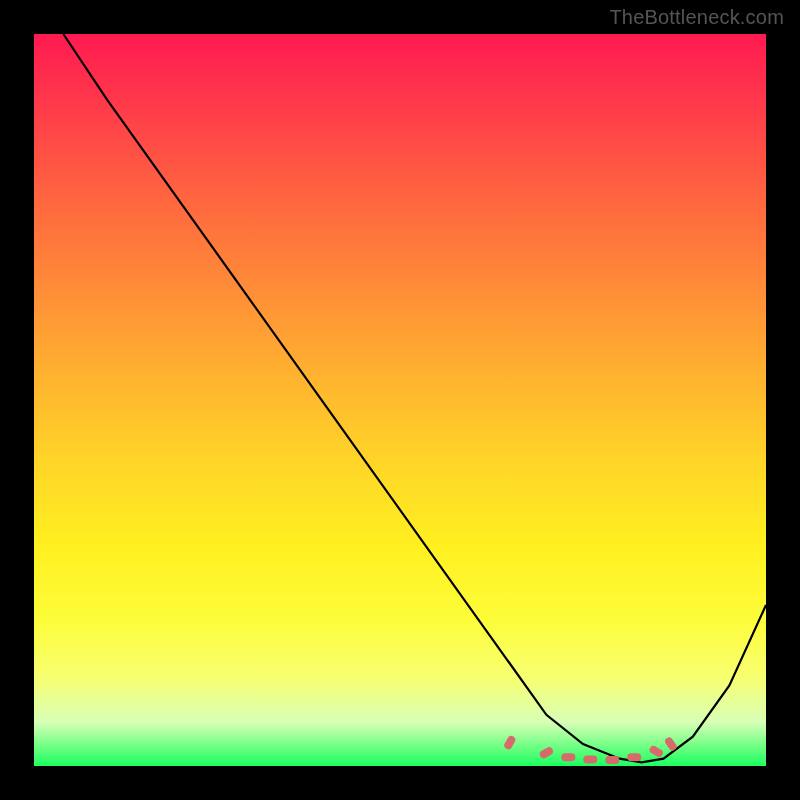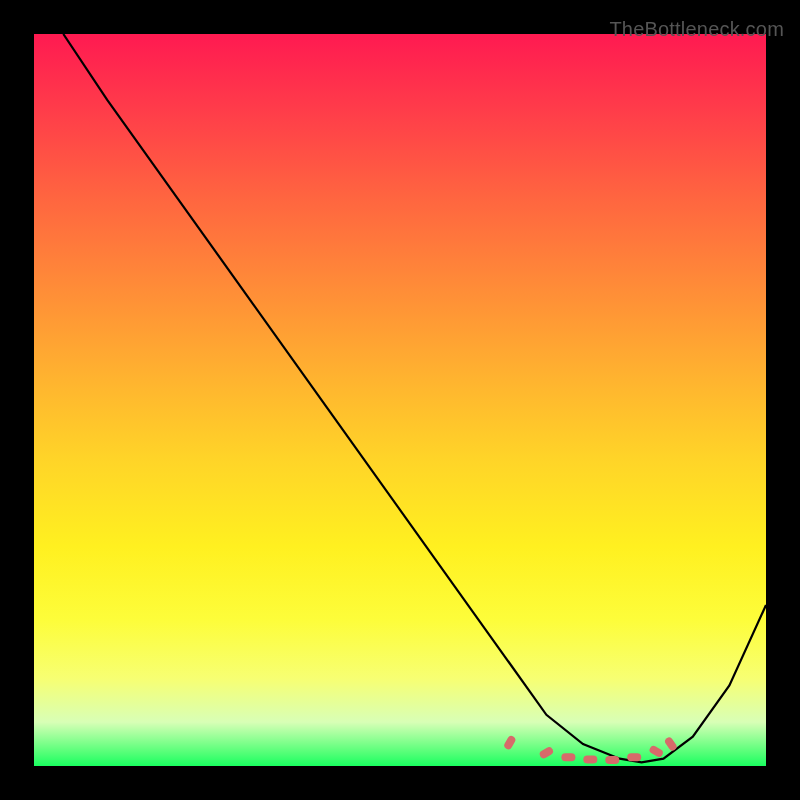--- a/index.html
+++ b/index.html
@@ -6,21 +6,21 @@
   body {
     width: 800px;
     height: 800px;
     background: #000;
     position: relative;
     font-family: Arial, sans-serif;
     overflow: hidden;
   }
   .attribution {
     position: absolute;
-    top: 18px;
+    top: 6px;
     right: 16px;
     color: #555;
     font-size: 20px;
     letter-spacing: 0.2px;
     z-index: 10;
   }
   .plot-area {
     position: absolute;
     left: 34px;
     top: 34px;

